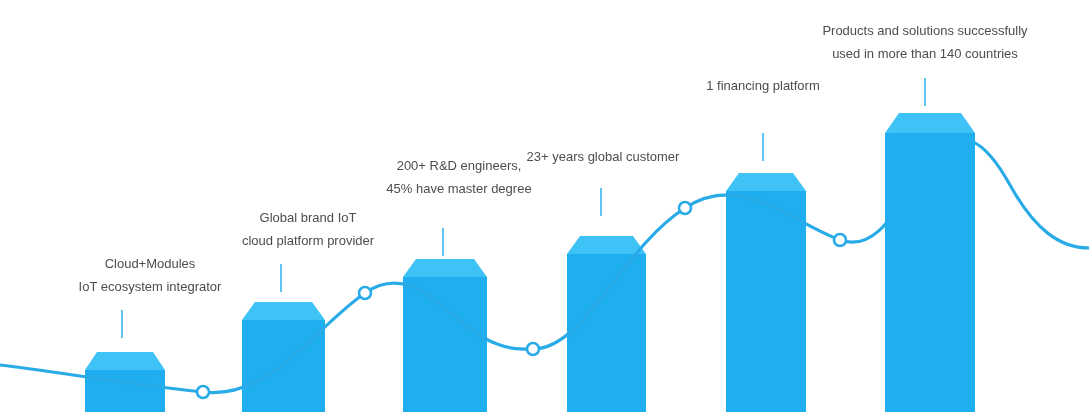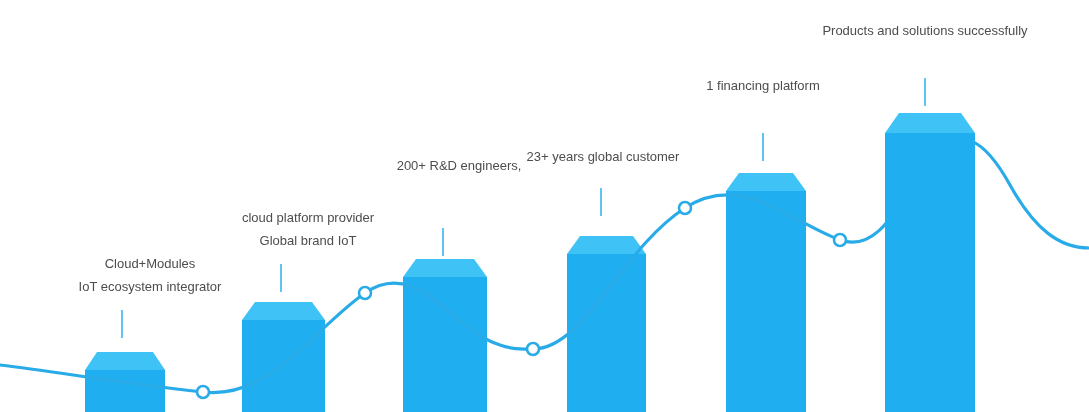--- a/index.html
+++ b/index.html
@@ -105,30 +105,32 @@
         <line x1="925" x2="925" y1="78" y2="106" stroke="#39B6F0" stroke-width="1.6"></line>
       </g>
   </svg>
 
   <div id="labels-layer">
       <div class="label-group" style="left: 45px; top: 252px; width: 210px;">
         <span class="label-line">Cloud+Modules</span>
         <span class="label-line">IoT ecosystem integrator</span>
       </div>
       <div class="label-group" style="left: 203px; top: 206px; width: 210px;">
+        <span class="label-line">Global brand IoT</span>
         <span class="label-line">cloud platform provider</span>
-        <span class="label-line">Global brand IoT</span>
       </div>
       <div class="label-group" style="left: 352px; top: 154px; width: 214px;">
         <span class="label-line">200+ R&amp;D engineers,</span>
+        <span class="label-line">45% have master degree</span>
       </div>
       <div class="label-group" style="left: 495px; top: 129px; width: 216px; margin-top: 16px;">
         <span class="label-line">23+ years global customer</span>
       </div>
       <div class="label-group" style="left: 658px; top: 74px; width: 210px;">
         <span class="label-line">1 financing platform</span>
       </div>
       <div class="label-group" style="left: 790px; top: 19px; width: 270px;">
         <span class="label-line">Products and solutions successfully</span>
+        <span class="label-line">used in more than 140 countries</span>
       </div>
     </div>
 
 </div>
 
 </body></html>

